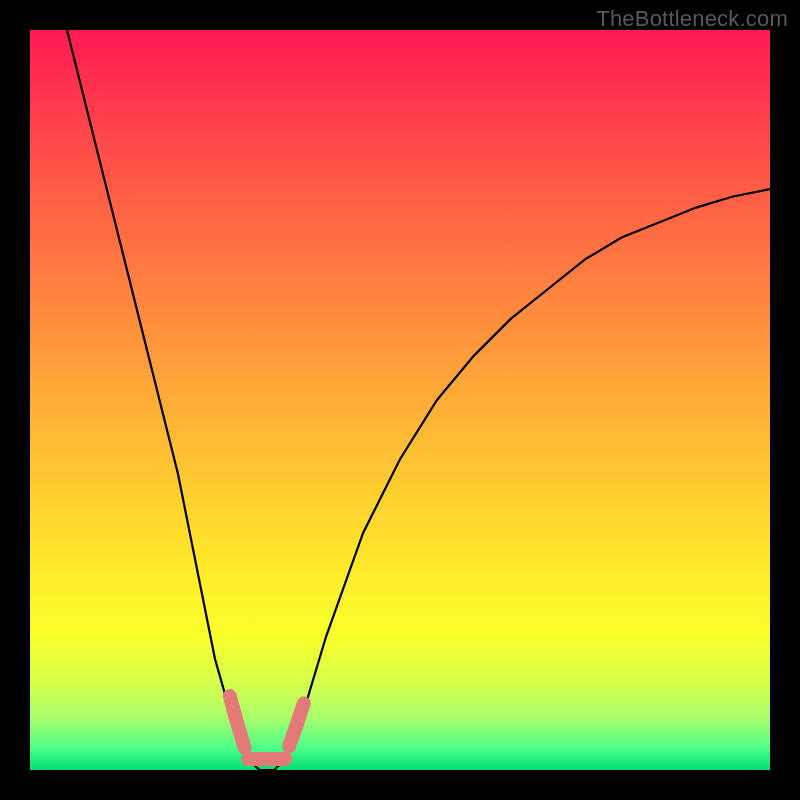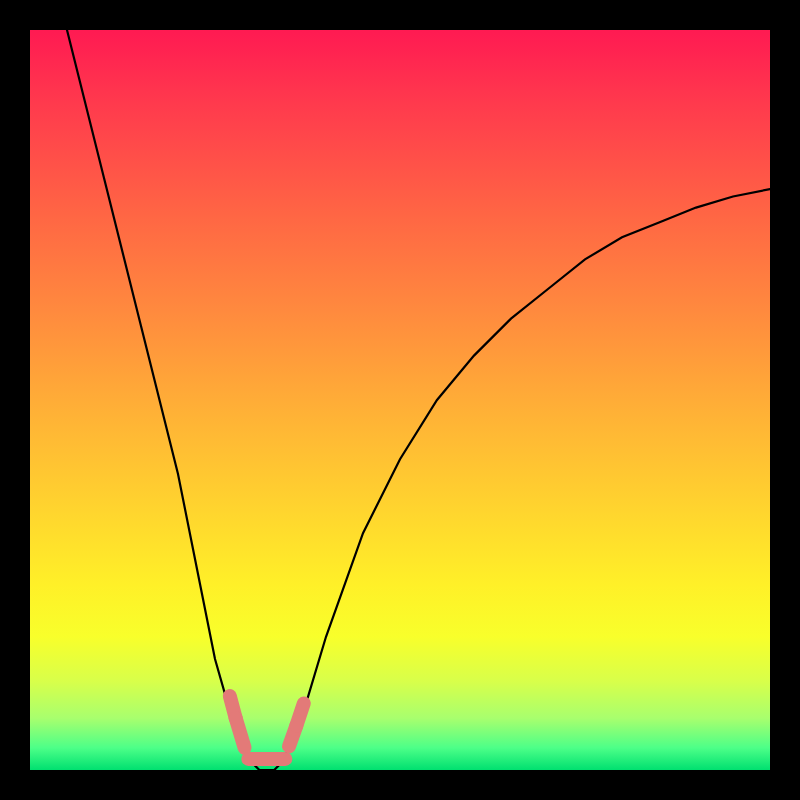--- a/index.html
+++ b/index.html
@@ -62,20 +62,21 @@
     left: 0;
     top: 0;
     width: 740px;
     height: 740px;
   }
 </style>
 </head>
 <body>
 
 <div class="frame">
+  <div class="watermark">TheBottleneck.com</div>
 
   <div class="plot">
     <div class="gradient-bg"></div>
 
     <svg class="curve" viewBox="0 0 740 740" preserveAspectRatio="none">
       <path id="curve-path" fill="none" stroke="#000000" stroke-width="2.2" stroke-linecap="round" d="M37.00 0.00 L74.00 148.00 L111.00 296.00 L148.00 444.00 L170.20 555.00 L185.00 629.00 L199.80 680.80 L214.60 717.80 L222.00 732.60 L229.40 740.00 L236.80 740.00 L244.20 740.00 L251.60 732.60 L259.00 717.80 L273.80 680.80 L296.00 606.80 L333.00 503.20 L370.00 429.20 L407.00 370.00 L444.00 325.60 L481.00 288.60 L518.00 259.00 L555.00 229.40 L592.00 207.20 L629.00 192.40 L666.00 177.60 L703.00 166.50 L740.00 159.10"></path>
       <g id="marker-group">
           <line x1="199.8" y1="666" x2="205.72000000000003" y2="688.2" stroke="#e37a78" stroke-width="14" stroke-linecap="round"></line>
           <line x1="205.72000000000003" y1="688.2" x2="214.6" y2="717.8" stroke="#e37a78" stroke-width="14" stroke-linecap="round"></line>
           <line x1="218.29999999999998" y1="728.9" x2="255.29999999999998" y2="728.9" stroke="#e37a78" stroke-width="14" stroke-linecap="round"></line>

